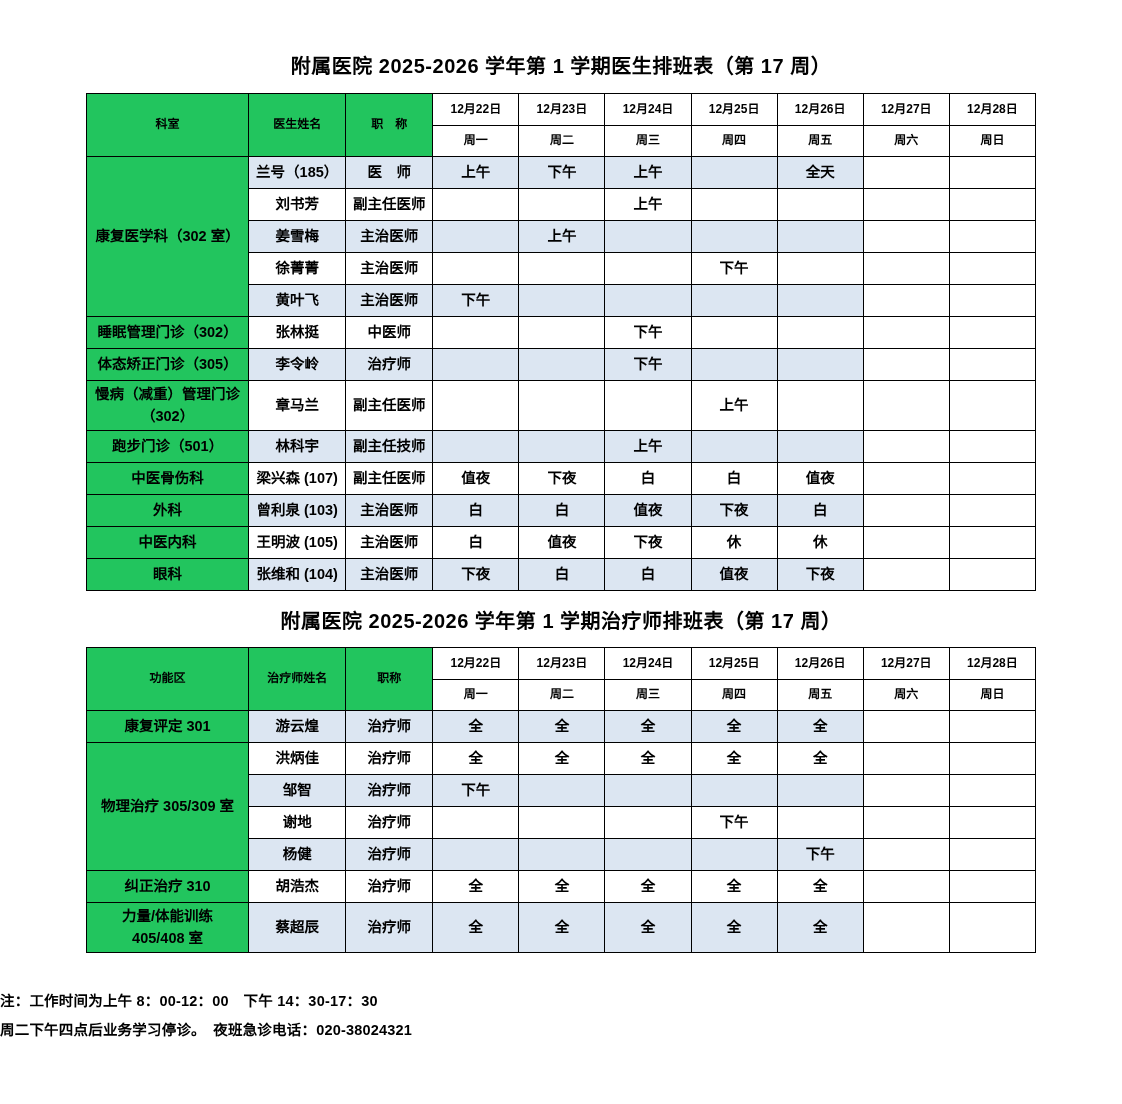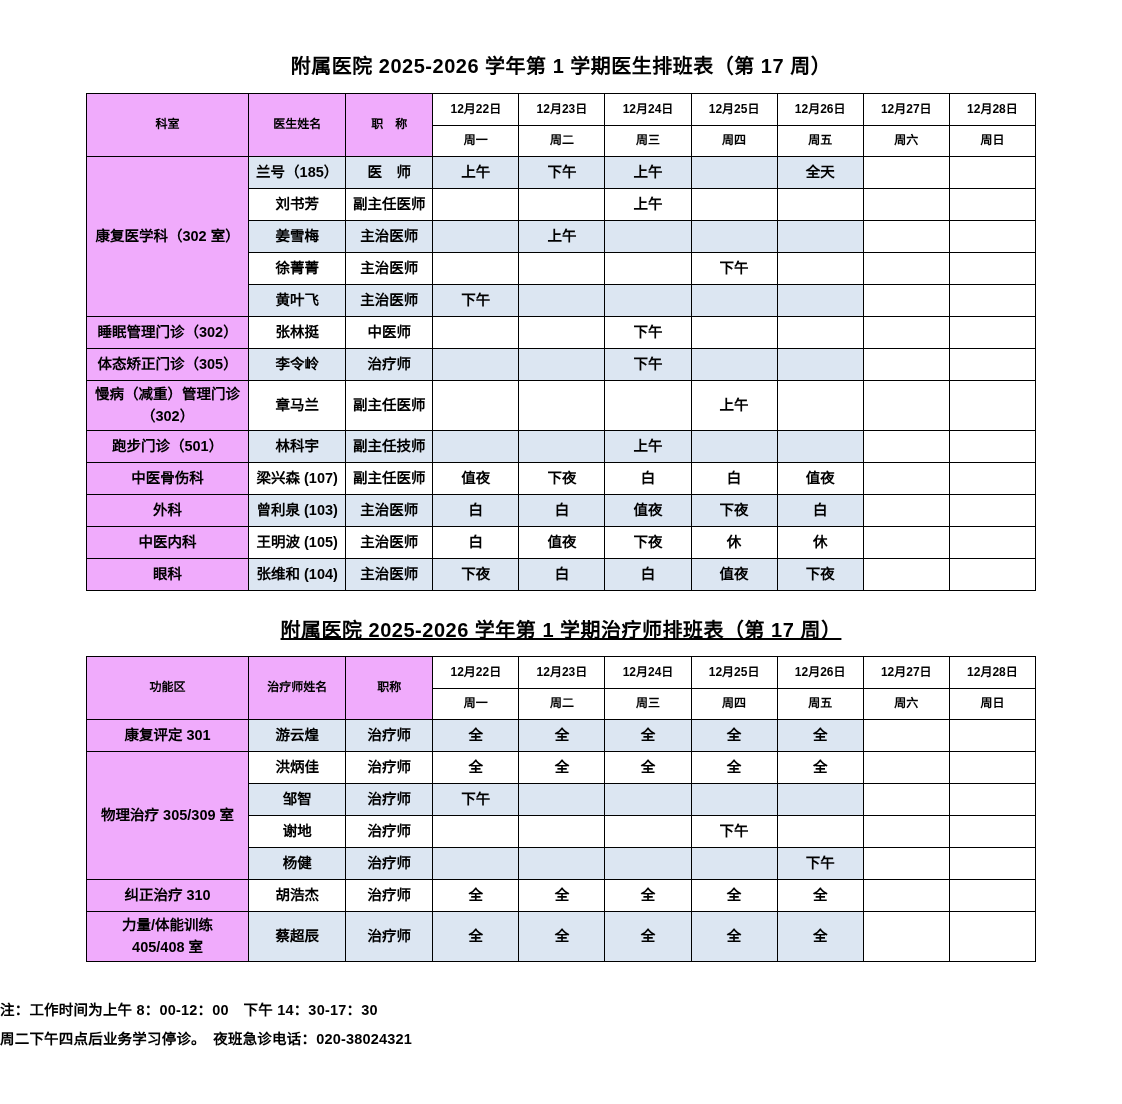--- a/index.html
+++ b/index.html
@@ -24,21 +24,21 @@
 
   
   .doc-title {
     text-align: center;
     font-size: 20px;
     font-weight: bold;
     letter-spacing: 0.5px;
     color: #000;
   }
   .title-1 { padding-top: 50px; padding-bottom: 14px; }
-  .title-2 { padding-top: 23px; padding-bottom: 13px; text-decoration: underline; }
+  .title-2 { padding-top: 14px; padding-bottom: 13px; }
 
   
   .sched-wrap {
     width: 950px;
     margin: 0 auto;
   }
   table.sched {
     border-collapse: collapse;
     width: 950px;
     table-layout: fixed;
@@ -70,21 +70,21 @@
   
   .hdr-date { height: 28px; }
   .hdr-week { height: 28px; }
   .hdr-span { height: 56px; }
 
   
   .shaded { background-color: #dce6f2; }
   .plain  { background-color: #ffffff; }
 
   
-  td.dept, th.dept { background-color: #f0abfc; }
+  td.dept, th.dept { background-color: #22c55e; }
 
   .row-1line { height: 32px; }
   .row-2line { height: 50px; padding-left: 23px; }
 
   .dept-2line {
     white-space: normal;
     line-height: 1.6;
   }
 
   

